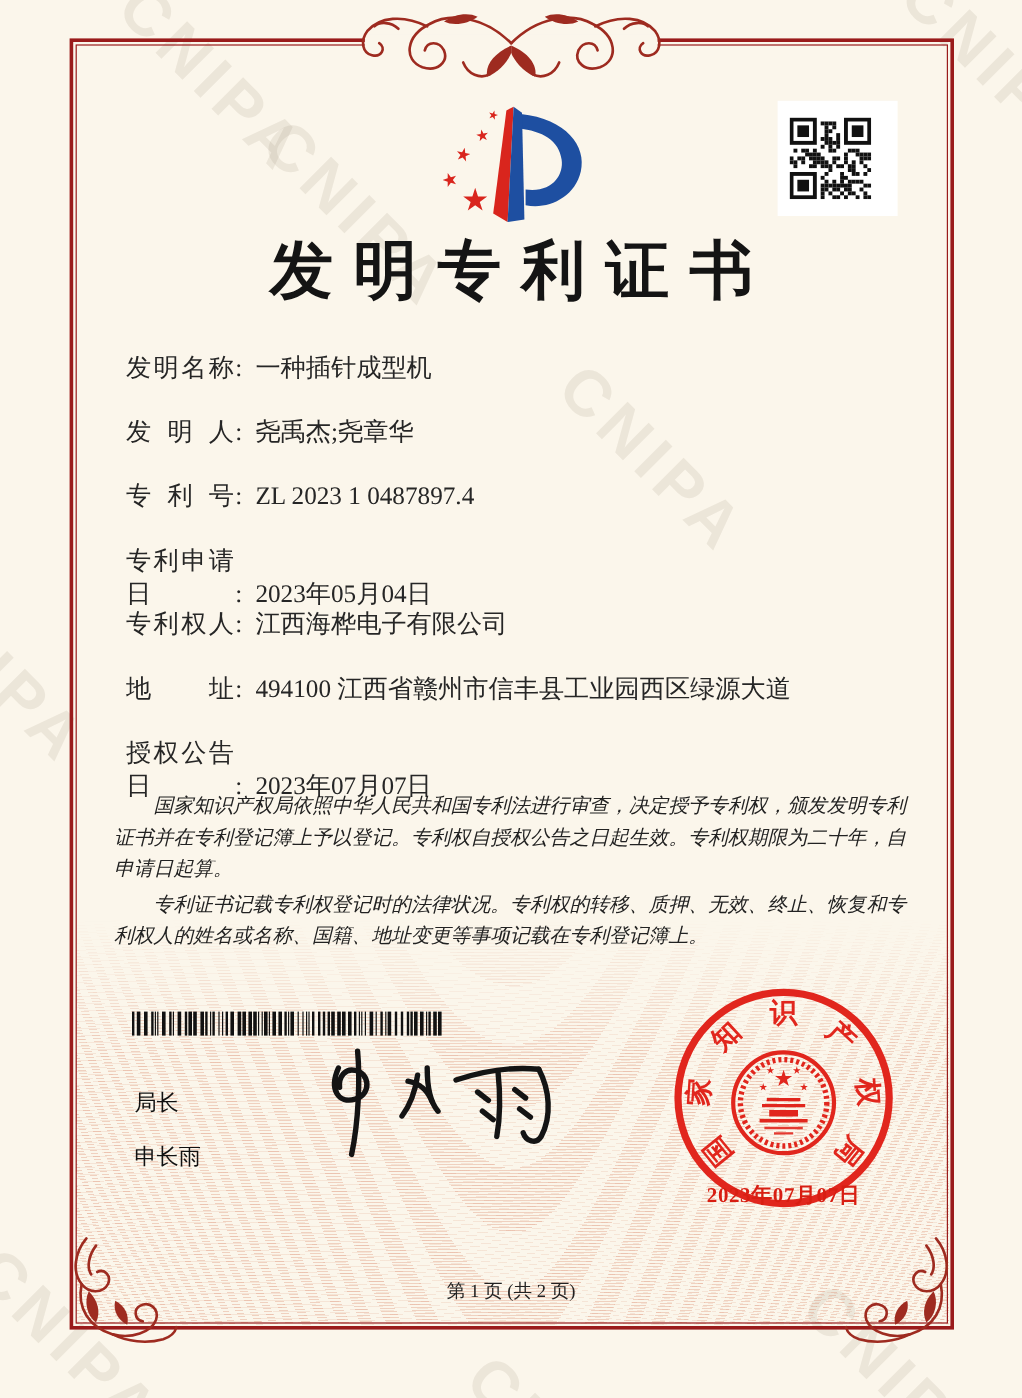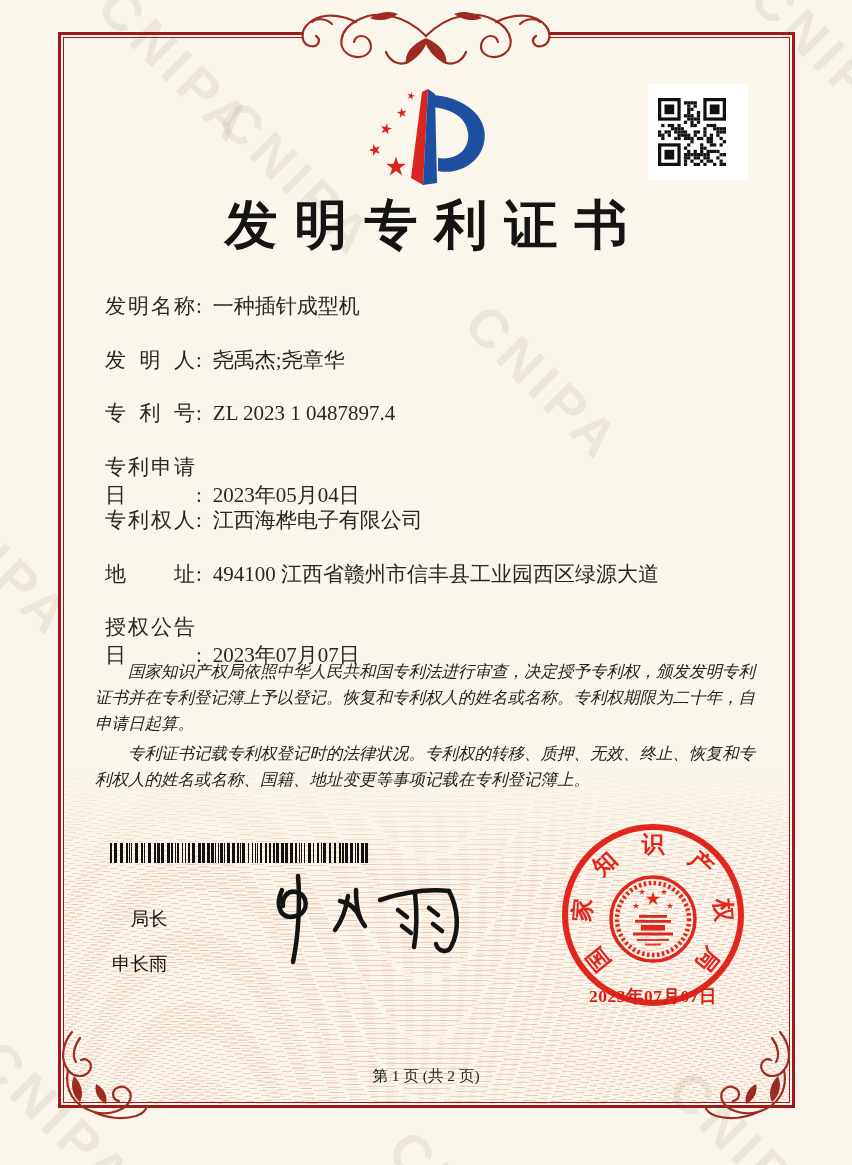--- a/index.html
+++ b/index.html
@@ -36,21 +36,21 @@
   .colon{margin:0 11px 0 1px;}
   .grant-group{position:absolute;left:320px;top:0;}
   
   .paras{position:absolute;left:95px;top:659px;width:667px;font-size:16.5px;line-height:26px;
          font-style:italic;color:#222;z-index:4;}
   .paras p{margin:0 0 4px 0;text-indent:2em;}
   
   .barcode{position:absolute;left:110px;top:843px;width:260px;height:20px;z-index:4;}
   
   .sig-block{position:absolute;left:112px;top:906px;z-index:4;
-             font-family:"Liberation Sans","DejaVu Sans",sans-serif;font-size:18.5px;color:#111;text-align:right;}
+             font-family:"Liberation Sans","DejaVu Sans",sans-serif;font-size:18.5px;color:#111;}
   .sig-block div{margin-bottom:20px;}
   .signature{position:absolute;left:252px;top:868px;z-index:4;}
   
   .seal{position:absolute;left:558px;top:820px;z-index:4;}
   .seal-date{position:absolute;left:563px;top:984px;width:180px;text-align:center;z-index:5;
              color:#d81e12;font-size:17.5px;font-weight:bold;letter-spacing:0.5px;}
   
   .page-num{position:absolute;left:0;right:0;top:1066px;text-align:center;font-size:15.5px;color:#222;z-index:4;}
   .cont-box{position:absolute;left:50%;transform:translateX(-50%);top:1104px;background:#ffffff;
             padding:8px 22px;font-size:17.5px;color:#1a1a1a;z-index:4;letter-spacing:2px;}
@@ -279,21 +279,21 @@
     </div>
     <div class="field-row">
       <span class="flabel">地址</span><span class="colon">:</span><span class="fvalue">494100 江西省赣州市信丰县工业园西区绿源大道</span>
     </div>
     <div class="field-row">
       <span class="flabel">授权公告日</span><span class="colon">:</span><span class="fvalue">2023年07月07日</span>
     </div>
   </div>
 
   <div class="paras">
-    <p>国家知识产权局依照中华人民共和国专利法进行审查，决定授予专利权，颁发发明专利证书并在专利登记簿上予以登记。恢复和专利权人的姓名或名称。专利权期限为二十年，自申请日起算。</p>
+    <p>国家知识产权局依照中华人民共和国专利法进行审查，决定授予专利权，颁发发明专利证书并在专利登记簿上予以登记。专利权自授权公告之日起生效。专利权期限为二十年，自申请日起算。</p>
     <p>专利证书记载专利权登记时的法律状况。专利权的转移、质押、无效、终止、恢复和专利权人的姓名或名称、国籍、地址变更等事项记载在专利登记簿上。</p>
   </div>
 
   <div class="barcode" id="barcode" style="position: absolute;">
       <div style="position:absolute;left:0px;top:0;width:2px;height:100%;background:#111"></div>
       <div style="position:absolute;left:4px;top:0;width:3px;height:100%;background:#111"></div>
       <div style="position:absolute;left:10px;top:0;width:3px;height:100%;background:#111"></div>
       <div style="position:absolute;left:16px;top:0;width:2px;height:100%;background:#111"></div>
       <div style="position:absolute;left:19px;top:0;width:1px;height:100%;background:#111"></div>
       <div style="position:absolute;left:21px;top:0;width:1px;height:100%;background:#111"></div>

